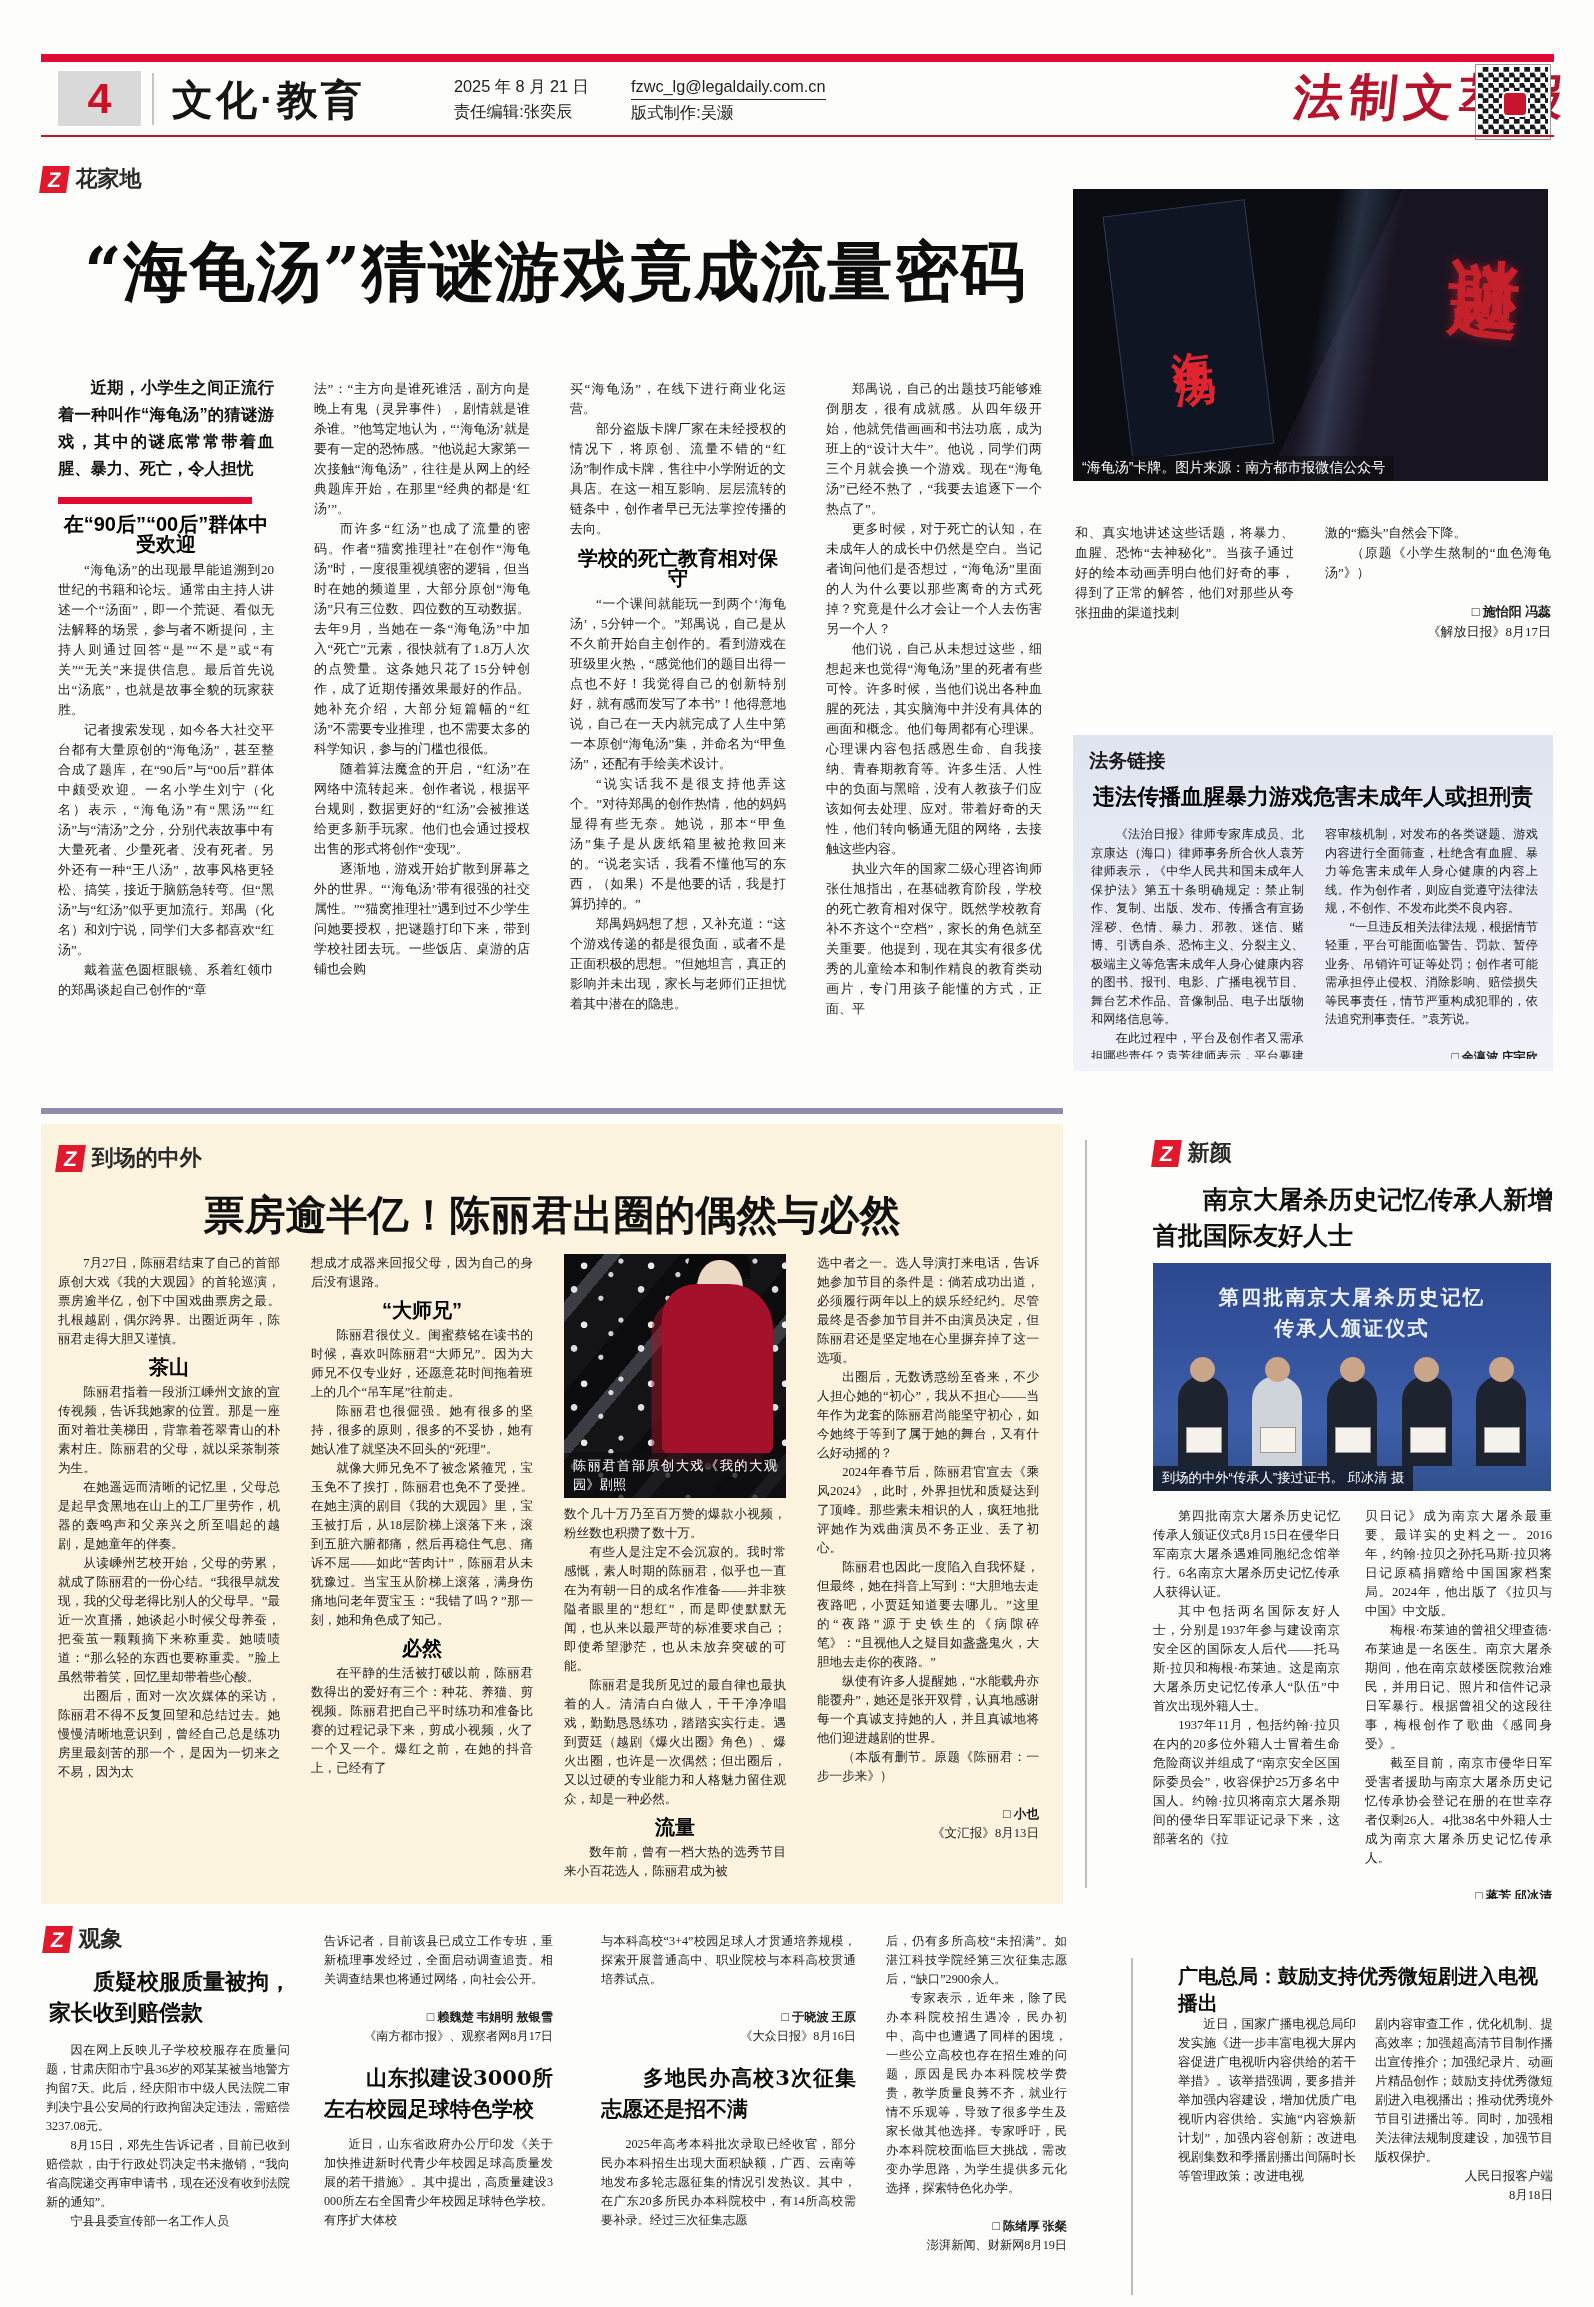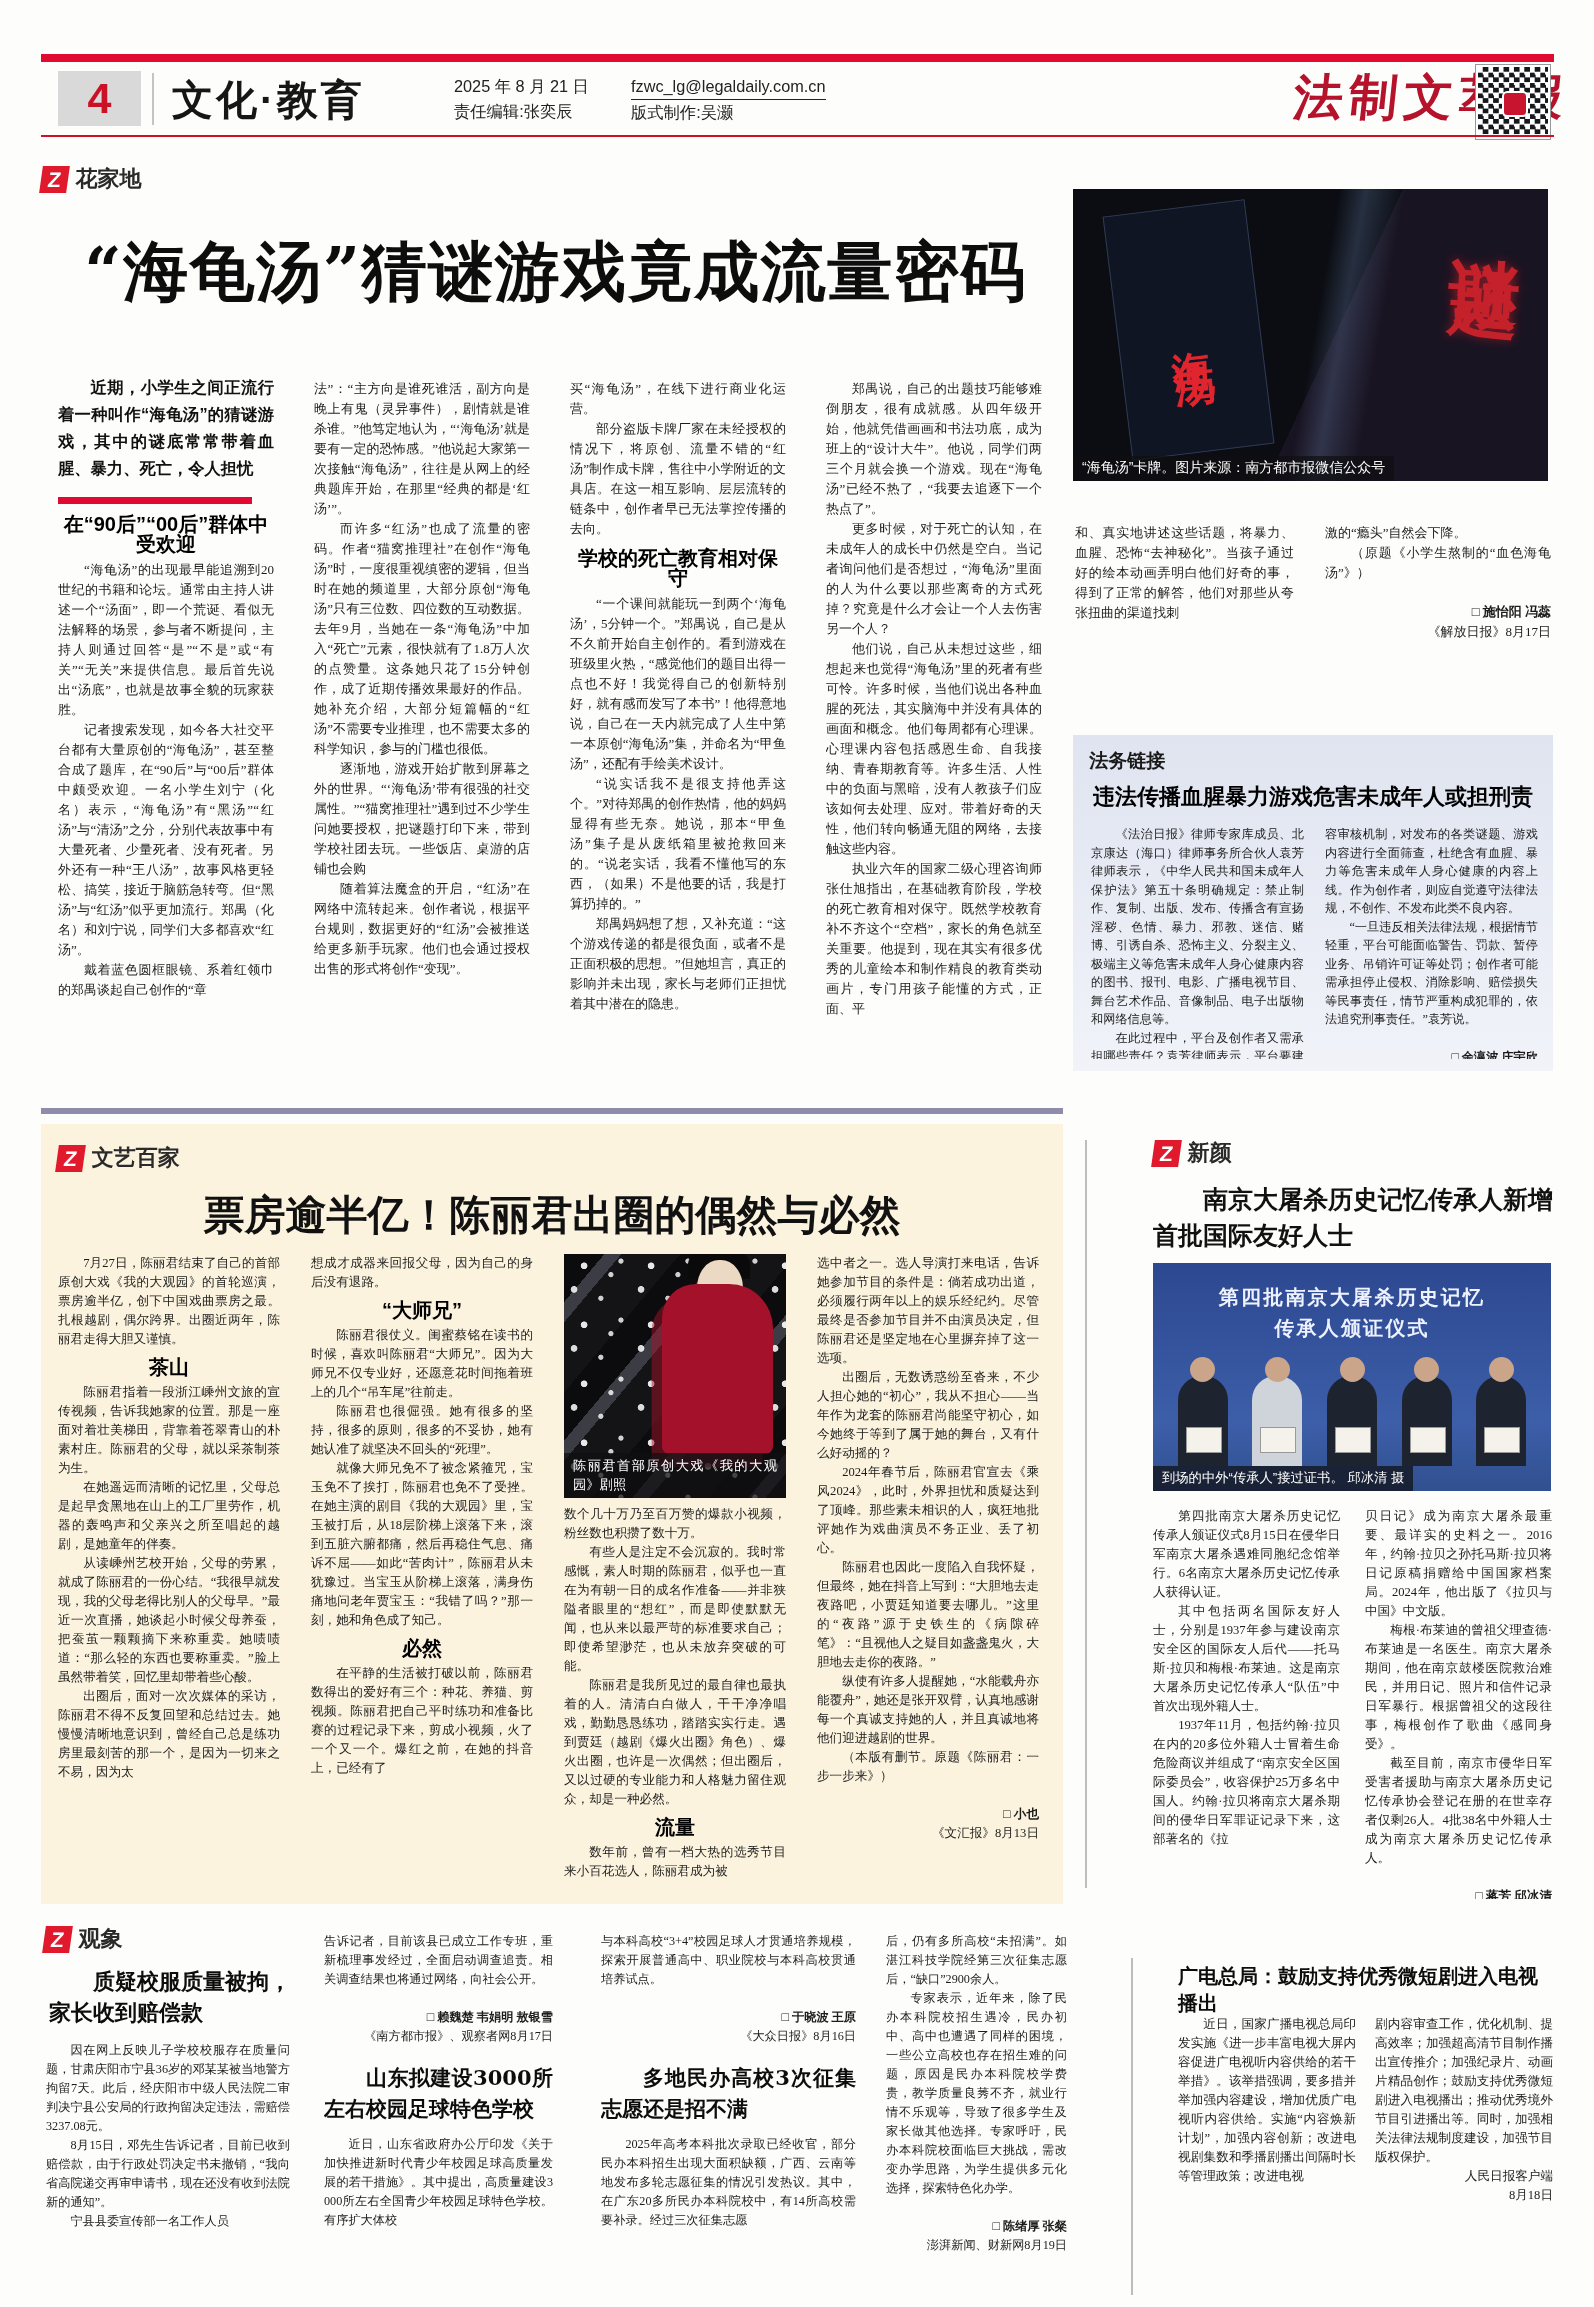--- a/index.html
+++ b/index.html
@@ -121,22 +121,22 @@
     <div>
         <div class="blk sub">在“90后”“00后”群体中受欢迎</div>
         <div class="blk p">“海龟汤”的出现最早能追溯到20世纪的书籍和论坛。通常由主持人讲述一个“汤面”，即一个荒诞、看似无法解释的场景，参与者不断提问，主持人则通过回答“是”“不是”或“有关”“无关”来提供信息。最后首先说出“汤底”，也就是故事全貌的玩家获胜。</div>
         <div class="blk p">记者搜索发现，如今各大社交平台都有大量原创的“海龟汤”，甚至整合成了题库，在“90后”与“00后”群体中颇受欢迎。一名小学生刘宁（化名）表示，“海龟汤”有“黑汤”“红汤”与“清汤”之分，分别代表故事中有大量死者、少量死者、没有死者。另外还有一种“王八汤”，故事风格更轻松、搞笑，接近于脑筋急转弯。但“黑汤”与“红汤”似乎更加流行。郑禺（化名）和刘宁说，同学们大多都喜欢“红汤”。</div>
         <div class="blk p">戴着蓝色圆框眼镜、系着红领巾的郑禺谈起自己创作的“章</div>
       </div>
   </div>
   <div class="col" style="left:314px;top:379px;width:216px;height:691px;">
       <div class="blk pc">法”：“主方向是谁死谁活，副方向是晚上有鬼（灵异事件），剧情就是谁杀谁。”他笃定地认为，“‘海龟汤’就是要有一定的恐怖感。”他说起大家第一次接触“海龟汤”，往往是从网上的经典题库开始，在那里“经典的都是‘红汤’”。</div>
       <div class="blk p">而许多“红汤”也成了流量的密码。作者“猫窝推理社”在创作“海龟汤”时，一度很重视缜密的逻辑，但当时在她的频道里，大部分原创“海龟汤”只有三位数、四位数的互动数据。去年9月，当她在一条“海龟汤”中加入“死亡”元素，很快就有了1.8万人次的点赞量。这条她只花了15分钟创作，成了近期传播效果最好的作品。她补充介绍，大部分短篇幅的“红汤”不需要专业推理，也不需要太多的科学知识，参与的门槛也很低。</div>
+      <div class="blk p">随着算法魔盒的开启，“红汤”在网络中流转起来。创作者说，根据平台规则，数据更好的“红汤”会被推送给更多新手玩家。他们也会通过授权出售的形式将创作“变现”。</div>
       <div class="blk p">逐渐地，游戏开始扩散到屏幕之外的世界。“‘海龟汤’带有很强的社交属性。”“猫窝推理社”遇到过不少学生问她要授权，把谜题打印下来，带到学校社团去玩。一些饭店、桌游的店铺也会购</div>
-      <div class="blk p">随着算法魔盒的开启，“红汤”在网络中流转起来。创作者说，根据平台规则，数据更好的“红汤”会被推送给更多新手玩家。他们也会通过授权出售的形式将创作“变现”。</div>
     </div>
   <div class="col" style="left:570px;top:379px;width:216px;height:691px;">
       <div class="blk pc">买“海龟汤”，在线下进行商业化运营。</div>
       <div class="blk p">部分盗版卡牌厂家在未经授权的情况下，将原创、流量不错的“红汤”制作成卡牌，售往中小学附近的文具店。在这一相互影响、层层流转的链条中，创作者早已无法掌控传播的去向。</div>
       <div class="blk sub">学校的死亡教育相对保守</div>
       <div class="blk p">“一个课间就能玩一到两个‘海龟汤’，5分钟一个。”郑禺说，自己是从不久前开始自主创作的。看到游戏在班级里火热，“感觉他们的题目出得一点也不好！我觉得自己的创新特别好，就有感而发写了本书”！他得意地说，自己在一天内就完成了人生中第一本原创“海龟汤”集，并命名为“甲鱼汤”，还配有手绘美术设计。</div>
       <div class="blk p">“说实话我不是很支持他弄这个。”对待郑禺的创作热情，他的妈妈显得有些无奈。她说，那本“甲鱼汤”集子是从废纸箱里被抢救回来的。“说老实话，我看不懂他写的东西，（如果）不是他要的话，我是打算扔掉的。”</div>
       <div class="blk p">郑禺妈妈想了想，又补充道：“这个游戏传递的都是很负面，或者不是正面积极的思想。”但她坦言，真正的影响并未出现，家长与老师们正担忧着其中潜在的隐患。</div>
     </div>
   <div class="col" style="left:826px;top:379px;width:216px;height:691px;">
@@ -176,21 +176,21 @@
         <div class="blk p">“一旦违反相关法律法规，根据情节轻重，平台可能面临警告、罚款、暂停业务、吊销许可证等处罚；创作者可能需承担停止侵权、消除影响、赔偿损失等民事责任，情节严重构成犯罪的，依法追究刑事责任。”袁芳说。</div>
         <div class="blk by">□ 余瀛波 庄宇欣</div>
         <div class="blk src">法治网微信公众号8月5日</div>
       </div>
   </div>
 
   <div class="abs wyrule"></div>
   <div class="abs wybox">
     <div class="seclabel" style="position:absolute;left:16.3px;top:19px;">
       <span class="zlogo">Z</span>
-      <span>文艺百家</span>
+      <span>到场的中外</span>
     </div>
     <div class="wyhead" style="position:absolute;left:0;top:64px;">票房逾半亿！陈丽君出圈的偶然与必然</div>
     <div class="col" style="left:17px;top:130px;width:222px;height:635px;font-size:12.6px;line-height:19px;">
         <div class="blk p">7月27日，陈丽君结束了自己的首部原创大戏《我的大观园》的首轮巡演，票房逾半亿，创下中国戏曲票房之最。扎根越剧，偶尔跨界。出圈近两年，陈丽君走得大胆又谨慎。</div>
         <div class="blk sub">茶山</div>
         <div class="blk p">陈丽君指着一段浙江嵊州文旅的宣传视频，告诉我她家的位置。那是一座面对着壮美梯田，背靠着苍翠青山的朴素村庄。陈丽君的父母，就以采茶制茶为生。</div>
         <div class="blk p">在她遥远而清晰的记忆里，父母总是起早贪黑地在山上的工厂里劳作，机器的轰鸣声和父亲兴之所至唱起的越剧，是她童年的伴奏。</div>
         <div class="blk p">从读嵊州艺校开始，父母的劳累，就成了陈丽君的一份心结。“我很早就发现，我的父母老得比别人的父母早。”最近一次直播，她谈起小时候父母养蚕，把蚕茧一颗颗摘下来称重卖。她啧啧道：“那么轻的东西也要称重卖。”脸上虽然带着笑，回忆里却带着些心酸。</div>
         <div class="blk p">出圈后，面对一次次媒体的采访，陈丽君不得不反复回望和总结过去。她慢慢清晰地意识到，曾经自己总是练功房里最刻苦的那一个，是因为一切来之不易，因为太</div>
       </div>

